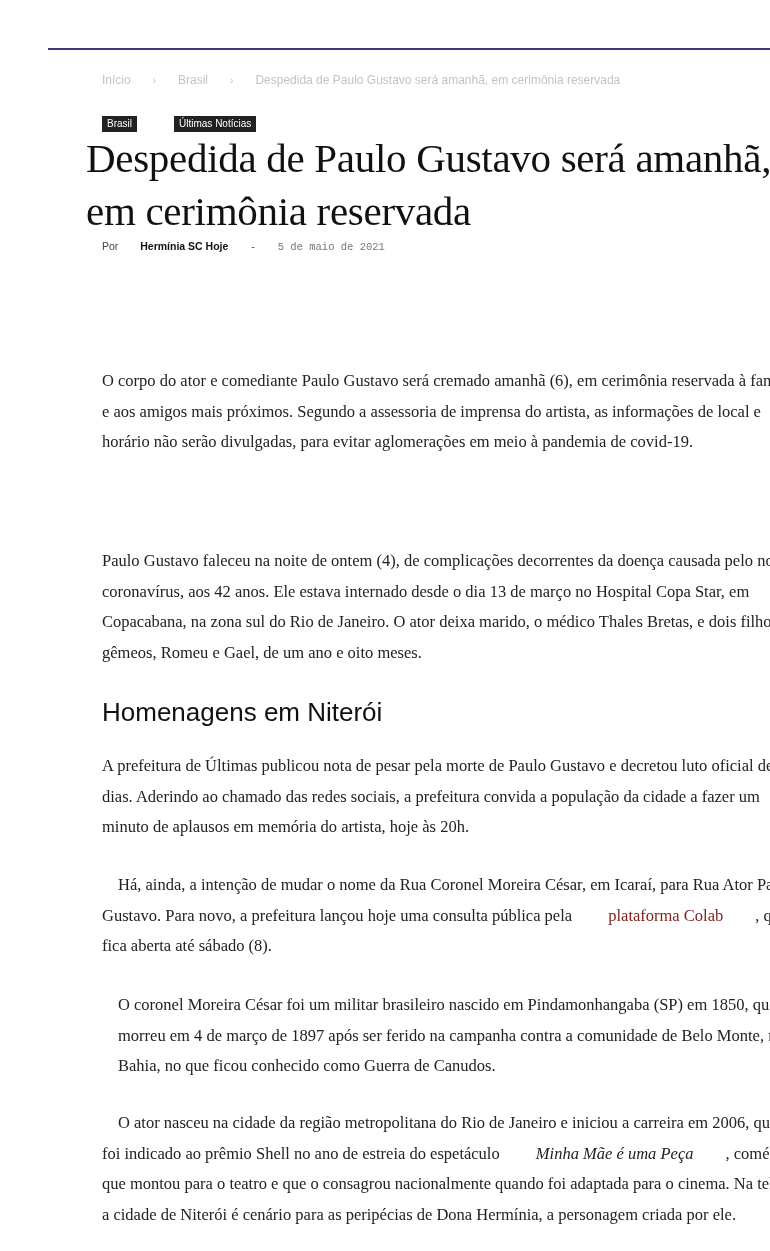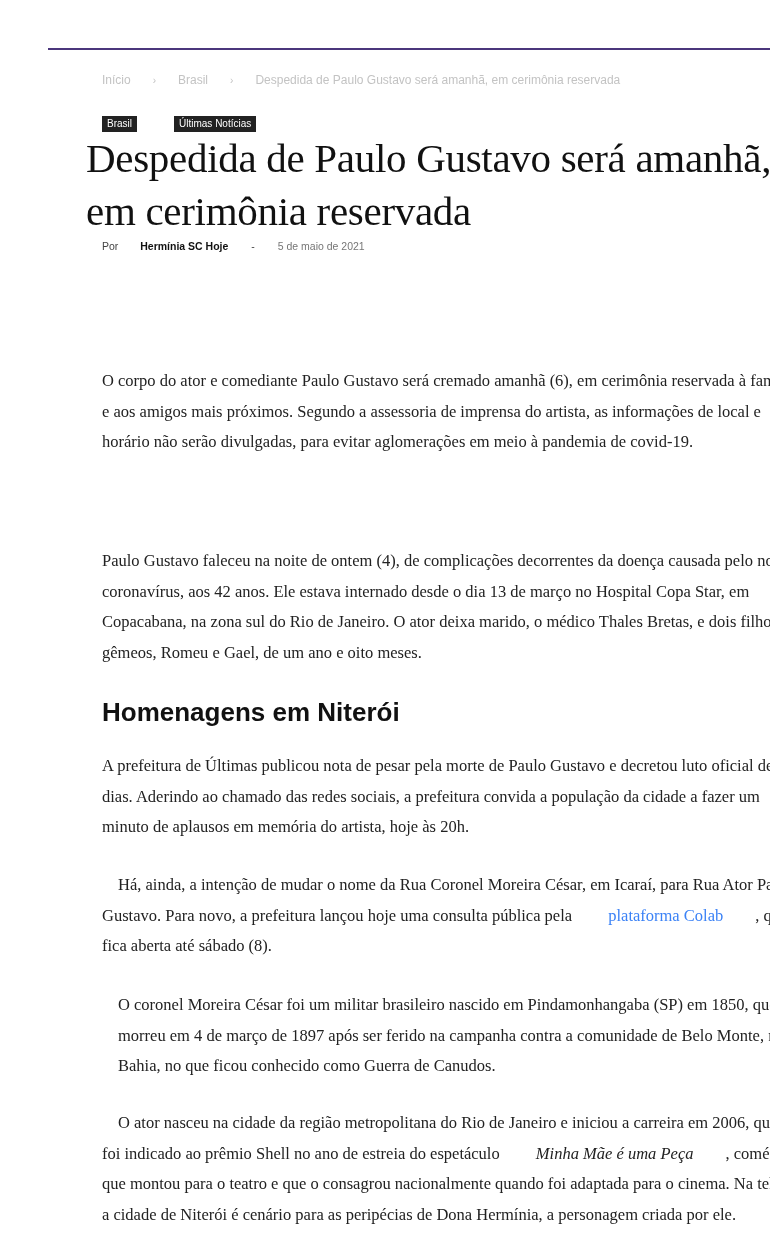--- a/index.html
+++ b/index.html
@@ -29,34 +29,34 @@
       font-family: "Liberation Serif", serif; font-weight: normal;
       font-size: 41px; line-height: 53px; color: #111111; letter-spacing: -0.3px;
     }
 
     .byline {
       position: absolute; left: 38px; top: 192px;
       font-family: "Liberation Sans", sans-serif; font-size: 10.5px; color: #444444; white-space: nowrap;
     }
     .byline .author { color: #111111; font-weight: bold; margin-left: 3px; text-decoration: none; }
     .byline .dash { margin: 0 4px; color: #444444; }
-    .byline .date { color: #767676; }
+    .byline .date { color: #767676; font-family: Liberation Mono, monospace; }
 
     .content { position: absolute; left: 38px; top: 302px; width: 700px; }
     .content p {
       font-family: "Liberation Serif", serif; font-size: 16.5px; line-height: 30.5px; color: #222222;
     }
-    .content a.link { color: #3b82f6; text-decoration: none; }
+    .content a.link { color: #7f1d1d; text-decoration: none; }
     .content em { font-style: italic; }
 
     .p1 { position: absolute; top: 0; left: 0; width: 705px; }
     .p2 { position: absolute; top: 180px; left: 0; width: 705px; }
     .h2 {
       position: absolute; top: 329px; left: 0;
-      font-family: "Liberation Sans", sans-serif; font-weight: bold; font-size: 26px; line-height: 34px; color: #111111;
+      font-family: "Liberation Sans", sans-serif; font-weight: normal; font-size: 26px; line-height: 34px; color: #111111;
     }
     .p3 { position: absolute; top: 385px; left: 0; width: 705px; }
     .p4 { position: absolute; top: 504px; left: 0; width: 705px; }
     .p5 { position: absolute; top: 624px; left: 16px; width: 705px; }
     .p6 { position: absolute; top: 742px; left: 0; width: 705px; }
 
     .fb-comments {
       position: absolute; left: 49px; top: 1228px;
       font-family: "Liberation Sans", sans-serif; font-size: 16px; color: #3b6ea5; text-decoration: none; white-space: nowrap;
     }

